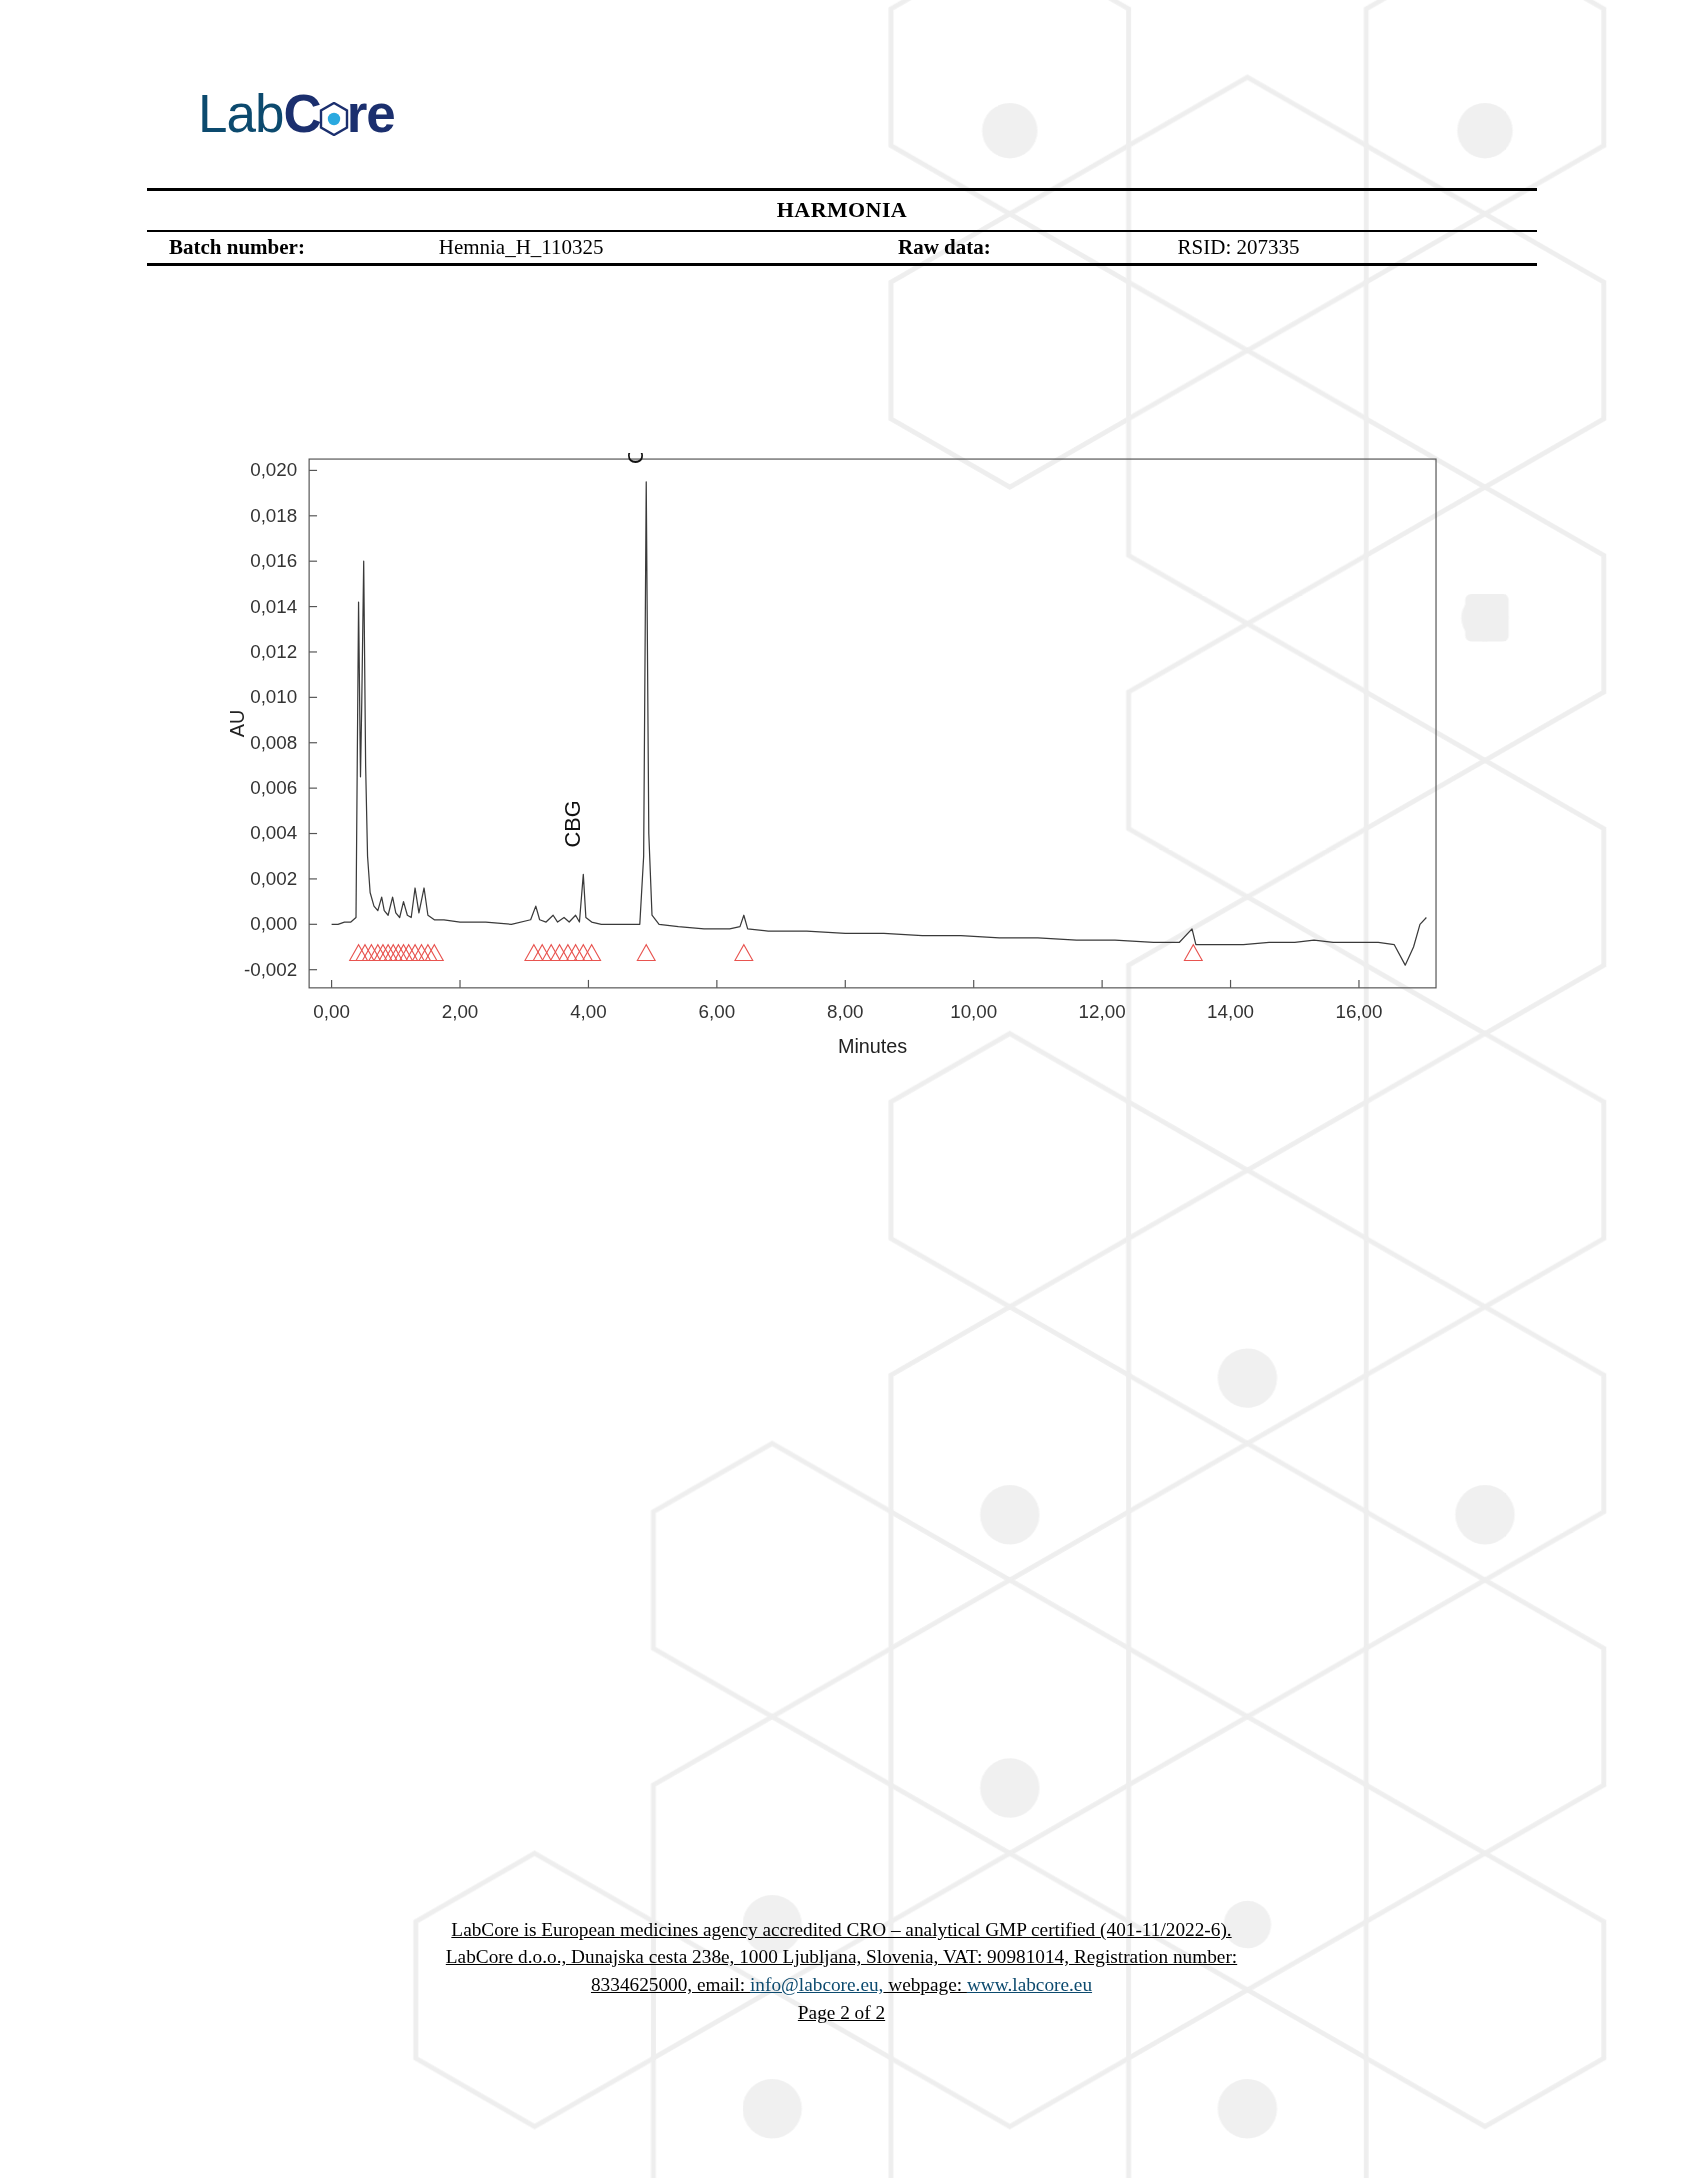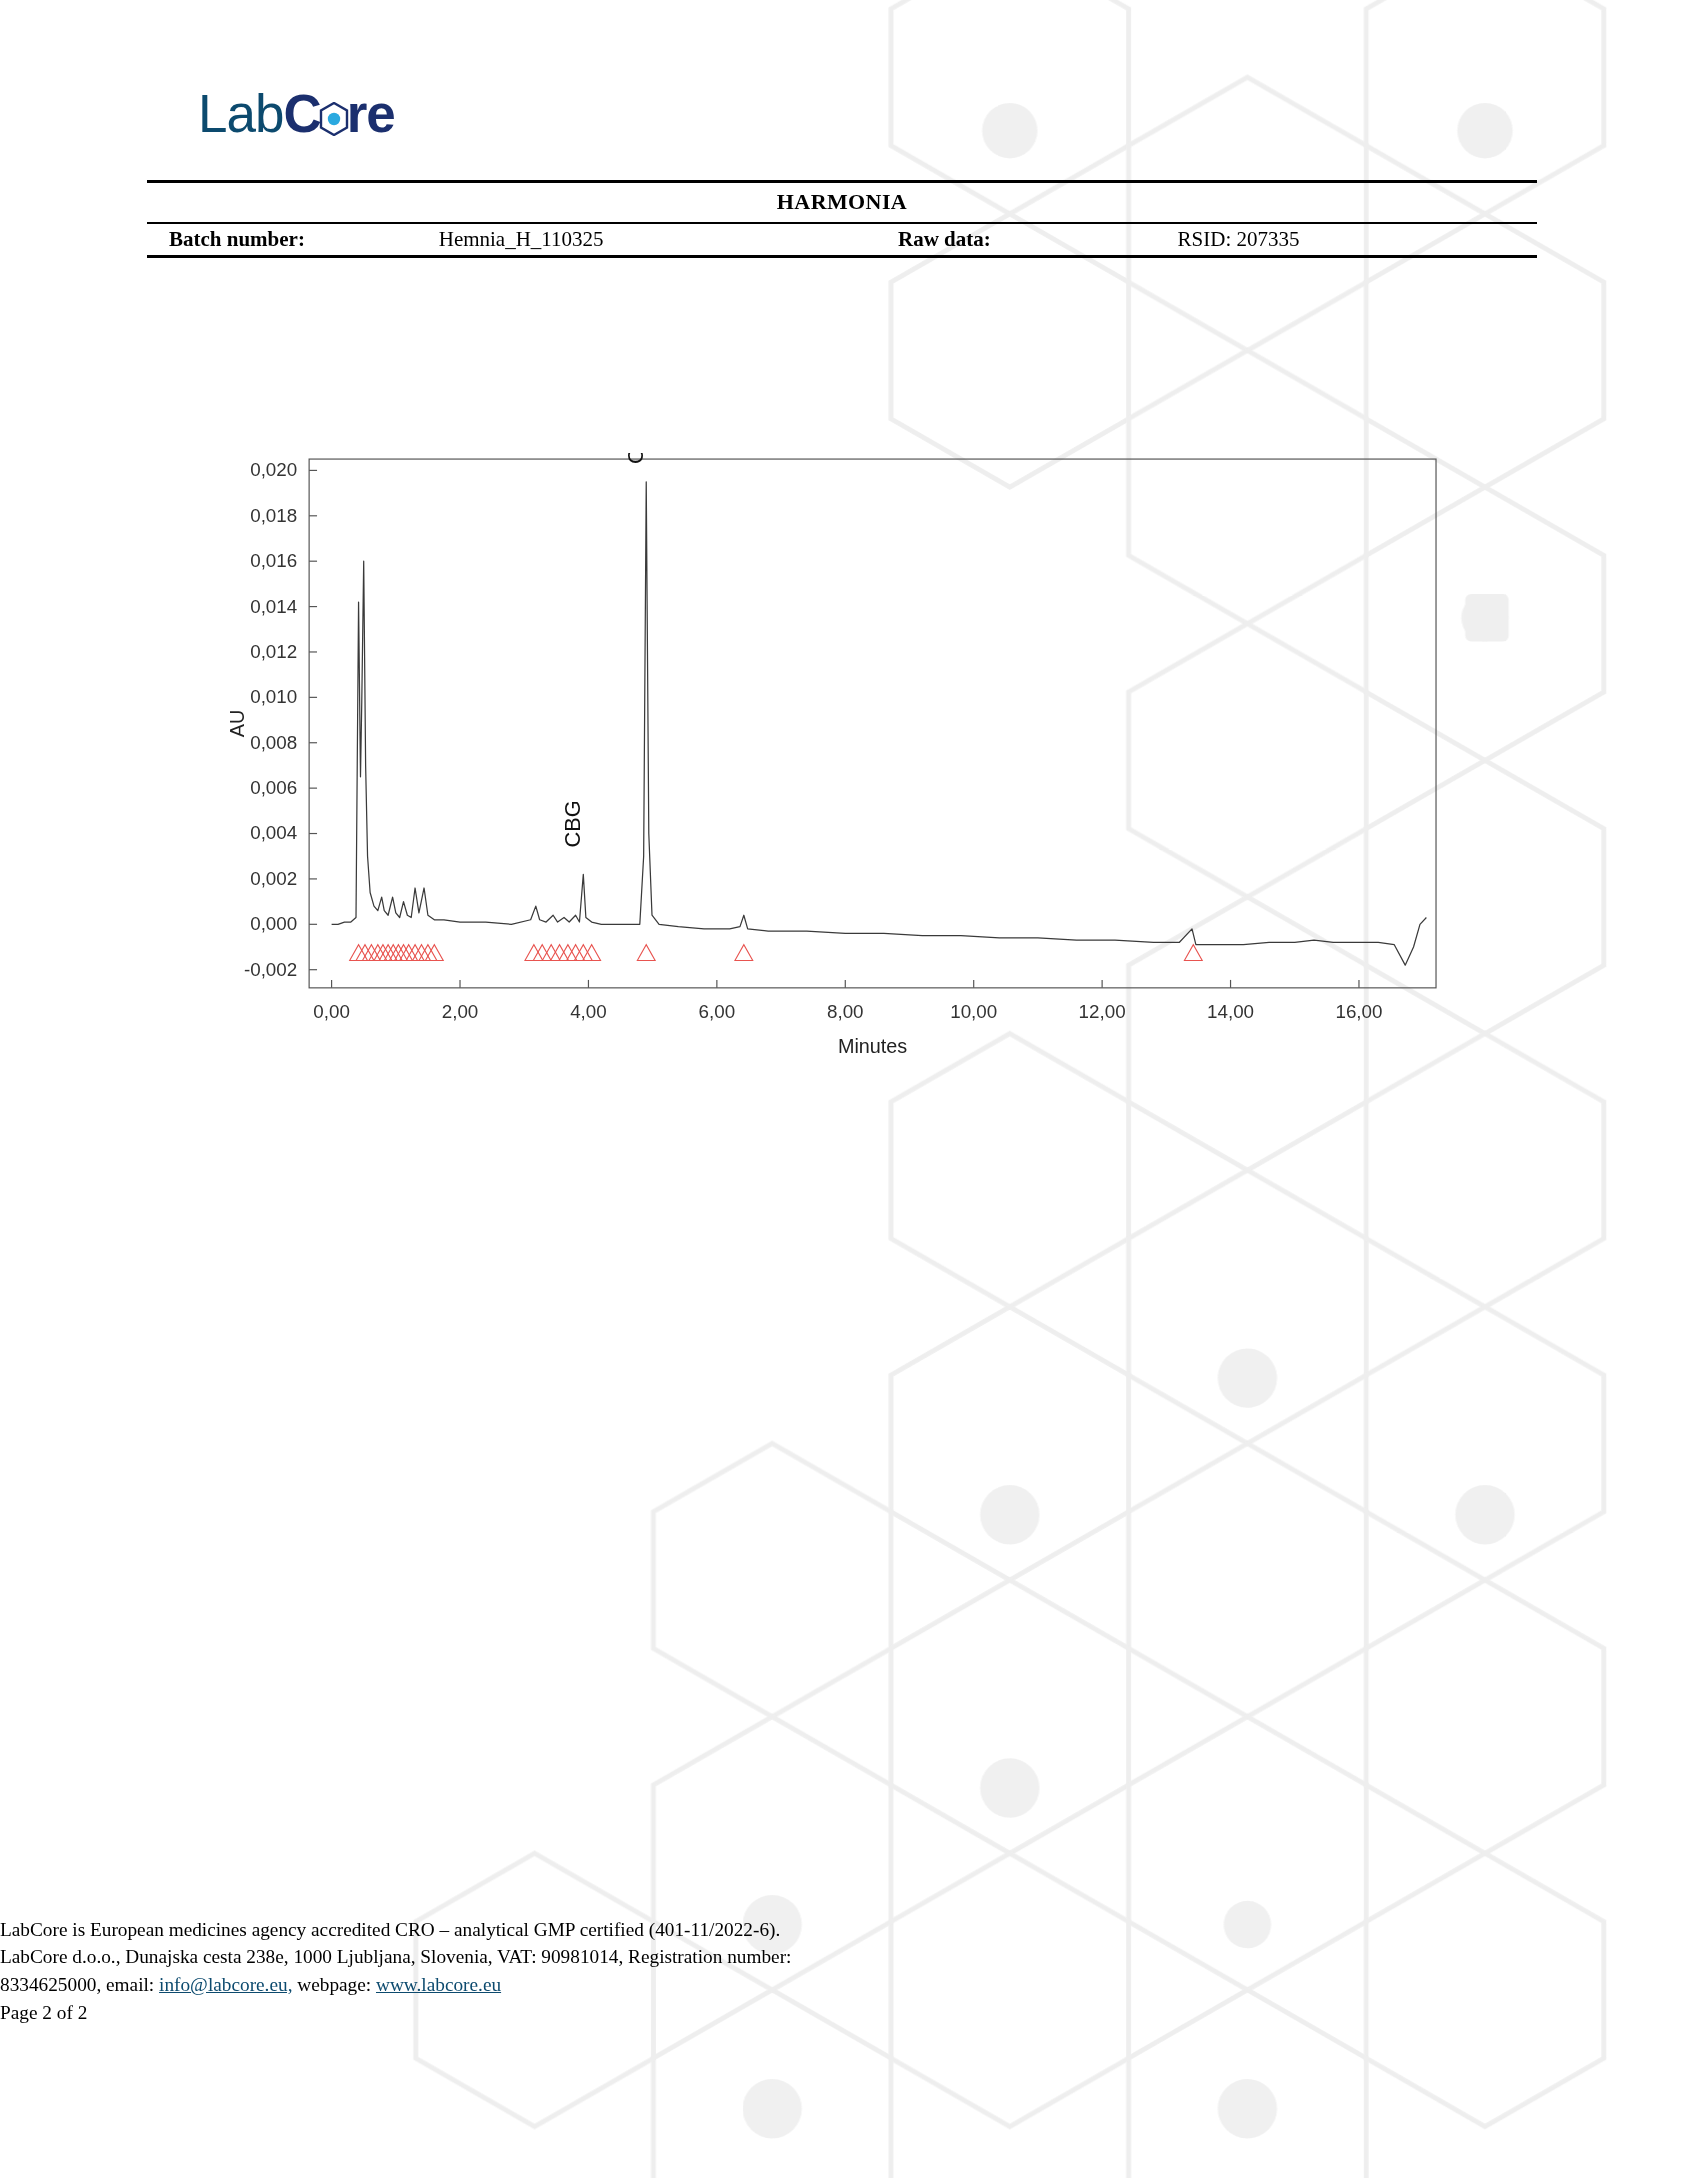--- a/index.html
+++ b/index.html
@@ -55,21 +55,21 @@
     height: 34px;
     position: relative;
     top: 4px;
     margin: 0 -2px;
   }
 
   
   #header-block {
     position: absolute;
     left: 147px;
-    top: 180px;
+    top: 188px;
     width: 1390px;
   }
   .rule-thick { height: 3px; background: #000; width: 100%; }
   .rule-thin  { height: 1.5px; background: #000; width: 100%; }
 
   #doc-title {
     text-align: center;
     font-weight: bold;
     font-size: 22px;
     padding: 6px 0 7px 0;
@@ -100,23 +100,24 @@
     height: 634px;
   }
   #chart-svg { display: block; }
 
   
   #footer {
     position: absolute;
     left: 0;
     right: 0;
     top: 1916px;
-    text-align: left;
+    text-align: center;
     font-size: 19.3px;
     line-height: 1.42;
+    text-decoration: underline;
   }
   #footer a, #footer .link {
     color: #0c4a6e;
     text-decoration: underline;
   }
   #footer .page-no { display: block; margin-top: 1px; }
 </style>
 </head>
 <body>
 

